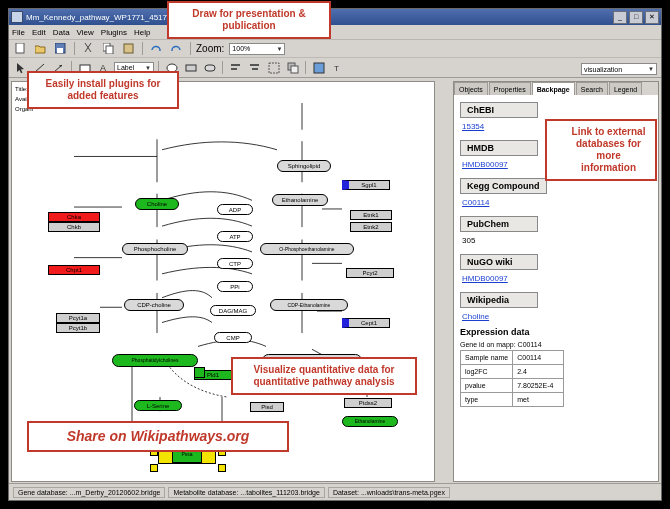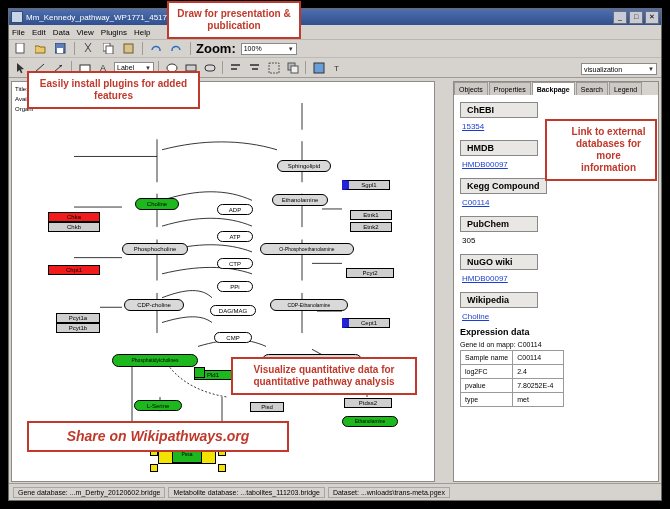--- a/index.html
+++ b/index.html
@@ -8,21 +8,21 @@
   
   .titlebar{height:16px;background:linear-gradient(#4f6fae,#2f4f8f);display:flex;align-items:center;padding:0 2px;color:#fff;font-size:8px;}
   .titlebar .tb-icon{width:10px;height:10px;background:#c8d4e8;border:1px solid #3a4a6a;margin-right:3px;}
   .titlebar .tb-title{flex:1;font-size:8px;white-space:nowrap;overflow:hidden;}
   .winbtns{display:flex;gap:2px;}
   .winbtn{width:12px;height:11px;background:#c9ccd4;border:1px solid #6b6f78;font-size:7px;line-height:10px;text-align:center;color:#000;}
   
   .menubar{height:14px;background:#d6d3ce;border-bottom:1px solid #b9b6b1;display:flex;align-items:center;padding-left:3px;font-size:8px;gap:7px;}
   
   .toolbar{height:17px;background:#d6d3ce;display:flex;align-items:center;padding-left:3px;gap:3px;font-size:8px;border-bottom:1px solid #bdbab5;}
-  .zoomlbl{font-size:13px;margin-right:2px;font-weight:bold;}
+  .zoomlbl{font-size:10px;margin-right:2px;}
   .combo{height:12px;background:#fff;border:1px solid #8a8a8a;font-size:7px;display:flex;align-items:center;padding:0 2px;box-sizing:border-box;}
   .combo .arrow{margin-left:auto;font-size:6px;color:#333;}
   .toolbar2{height:19px;background:#d6d3ce;display:flex;align-items:center;padding-left:3px;gap:2px;border-bottom:1px solid #9e9b96;}
   .tbtn{width:15px;height:15px;background:#d6d3ce;border:1px solid #d6d3ce;display:flex;align-items:center;justify-content:center;}
   .tbtn svg{display:block;}
   .sep{width:1px;height:13px;background:#9e9b96;margin:0 2px;}
   .rightcombo{position:absolute;right:4px;top:54px;width:76px;}
   
   .main{position:absolute;left:0;top:70px;right:0;bottom:16px;display:flex;}
   .canvaswrap{position:relative;width:424px;background:#fff;border:1px solid #8f8c87;box-sizing:border-box;margin:2px;}
@@ -366,19 +366,19 @@
       </div>
     </div>
   </div>
 
   <div class="statusbar">
     <span class="cell">Gene database: ...m_Derby_20120602.bridge</span>
     <span class="cell">Metabolite database: ...tabolites_111203.bridge</span>
     <span class="cell">Dataset: ...wnloads\trans-meta.pgex</span>
   </div>
 
-  <div class="callout" style="left:158px;top:-8px;width:134px;">Draw for presentation &amp; publication</div>
-  <div class="callout" style="left:18px;top:62px;width:173px;">Easily install plugins for added features</div>
+  <div class="callout" style="left:158px;top:-8px;width:164px;">Draw for presentation &amp; publication</div>
+  <div class="callout" style="left:18px;top:62px;width:152px;">Easily install plugins for added features</div>
   <div class="callout" style="left:536px;top:110px;width:112px;padding-left:22px;">Link  to external databases  for more information</div>
   <div class="callout" style="left:222px;top:348px;width:186px;">Visualize quantitative data  for quantitative pathway analysis</div>
   <div class="callout big" style="left:18px;top:412px;width:262px;">Share on Wikipathways.org</div>
 
 </div>
 
 </body></html>

